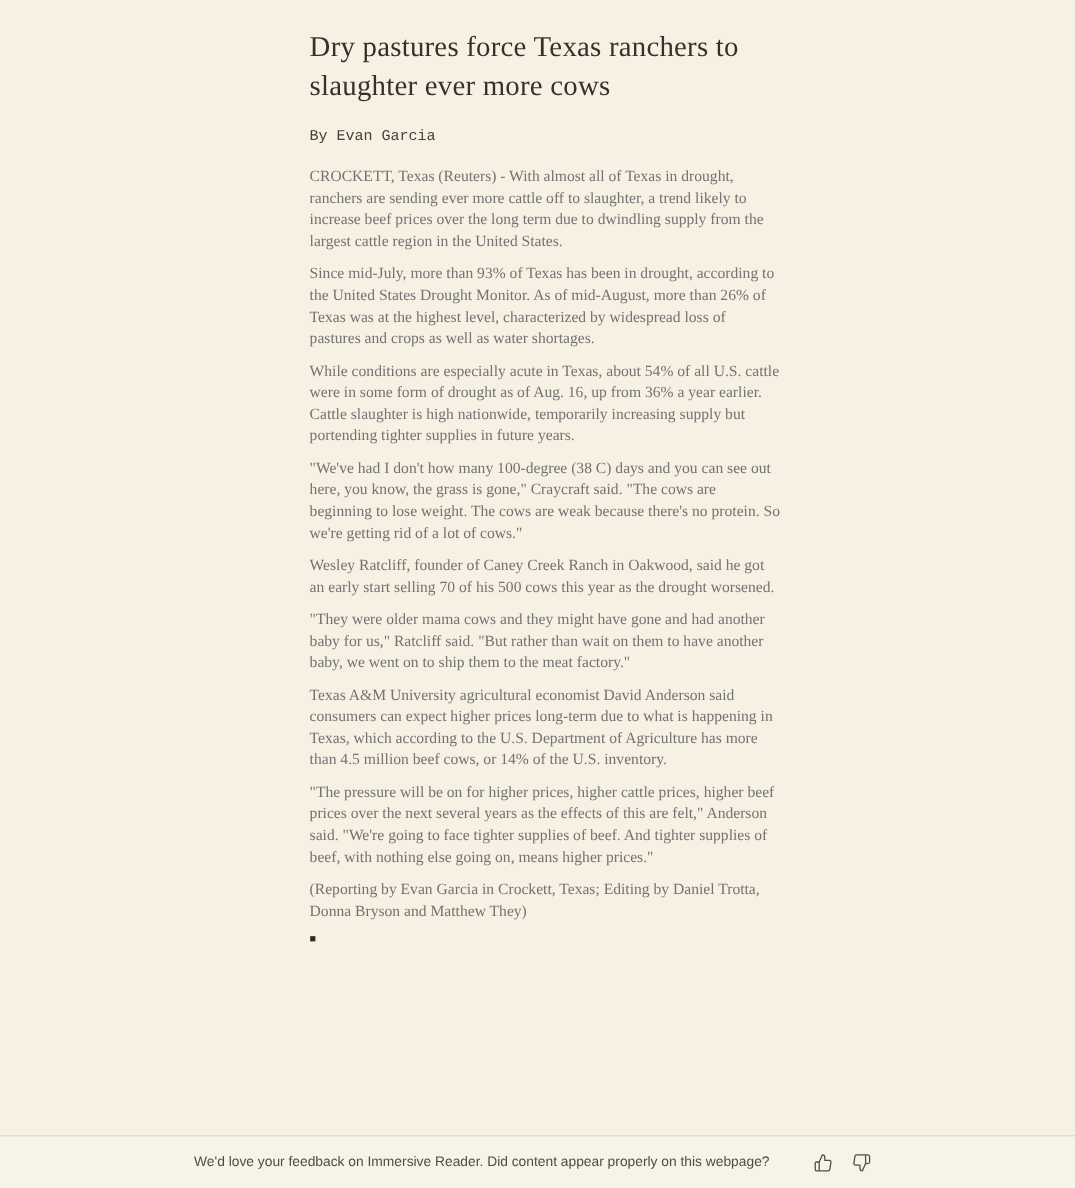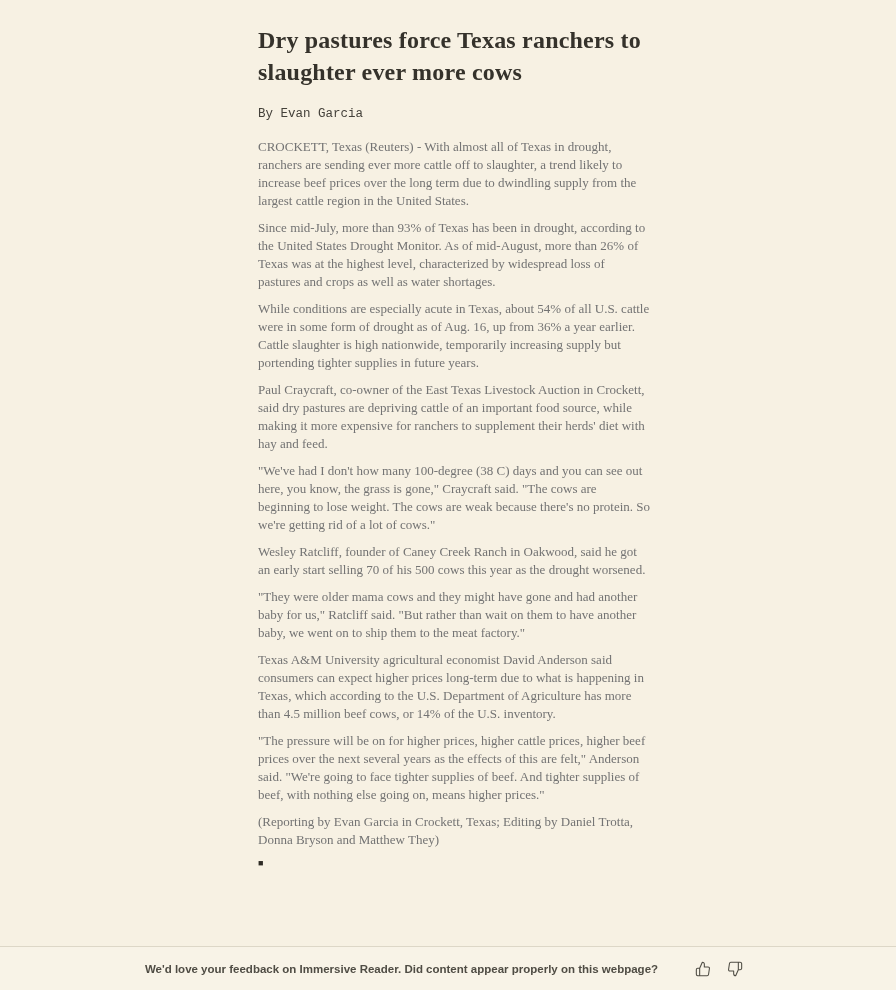--- a/index.html
+++ b/index.html
@@ -16,21 +16,21 @@
     top: 0; left: 0; right: 0; bottom: 44px;
     overflow: hidden;
   }
   .article {
     margin: 24px 0 0 258px;
     width: 392px;
   }
   .article-title {
     font-size: 24px;
     line-height: 32px;
-    font-weight: 700;
+    font-weight: 400;
     color: #35322b;
     margin: 16px 0 18px 0;
     letter-spacing: 0.2px;
   }
   .byline {
     font-size: 12.5px;
     line-height: 16px;
     margin: 0 0 16px 0;
     color: #44413a;
     font-family: Liberation Mono, monospace;
@@ -53,21 +53,21 @@
     height: 44px;
     background: #f8f3e7;
     border-top: 1px solid #ddd7c7;
     display: flex;
     align-items: center;
     justify-content: center;
     font-family: "Liberation Sans", "DejaVu Sans", sans-serif;
     font-size: 11.5px;
     color: #4f4c44;
   }
-  .feedback-text { margin-right: 29px; font-weight: bold; }
+  .feedback-text { margin-right: 29px; }
   .thumb-btn {
     background: none;
     border: none;
     padding: 2px;
     margin: 0 6px;
     cursor: pointer;
     display: inline-flex;
     align-items: center;
   }
   .thumb-btn svg {
@@ -82,21 +82,20 @@
 </head>
 <body>
 
 <main class="reader-viewport">
   <article class="article">
     <h1 class="article-title">Dry pastures force Texas ranchers to slaughter ever more cows</h1>
     <p class="byline">By Evan Garcia</p>
     <p class="para">CROCKETT, Texas (Reuters) - With almost all of Texas in drought, ranchers are sending ever more cattle off to slaughter, a trend likely to increase beef prices over the long term due to dwindling supply from the largest cattle region in the United States.</p>
     <p class="para">Since mid-July, more than 93% of Texas has been in drought, according to the United States Drought Monitor. As of mid-August, more than 26% of Texas was at the highest level, characterized by widespread loss of pastures and crops as well as water shortages.</p>
     <p class="para">While conditions are especially acute in Texas, about 54% of all U.S. cattle were in some form of drought as of Aug. 16, up from 36% a year earlier. Cattle slaughter is high nationwide, temporarily increasing supply but portending tighter supplies in future years.</p>
-    <p class="para">Paul Craycraft, co-owner of the East Texas Livestock Auction in Crockett, said dry pastures are depriving cattle of an important food source, while making it more expensive for ranchers to supplement their herds' diet with hay and feed.</p>
     <p class="para">"We've had I don't how many 100-degree (38 C) days and you can see out here, you know, the grass is gone," Craycraft said. "The cows are beginning to lose weight. The cows are weak because there's no protein. So we're getting rid of a lot of cows."</p>
     <p class="para">Wesley Ratcliff, founder of Caney Creek Ranch in Oakwood, said he got an early start selling 70 of his 500 cows this year as the drought worsened.</p>
     <p class="para">"They were older mama cows and they might have gone and had another baby for us," Ratcliff said. "But rather than wait on them to have another baby, we went on to ship them to the meat factory."</p>
     <p class="para">Texas A&amp;M University agricultural economist David Anderson said consumers can expect higher prices long-term due to what is happening in Texas, which according to the U.S. Department of Agriculture has more than 4.5 million beef cows, or 14% of the U.S. inventory.</p>
     <p class="para">"The pressure will be on for higher prices, higher cattle prices, higher beef prices over the next several years as the effects of this are felt," Anderson said. "We're going to face tighter supplies of beef. And tighter supplies of beef, with nothing else going on, means higher prices."</p>
     <p class="para">(Reporting by Evan Garcia in Crockett, Texas; Editing by Daniel Trotta, Donna Bryson and Matthew They)</p>
     <div class="end-marker">■</div>
   </article>
 </main>
 

